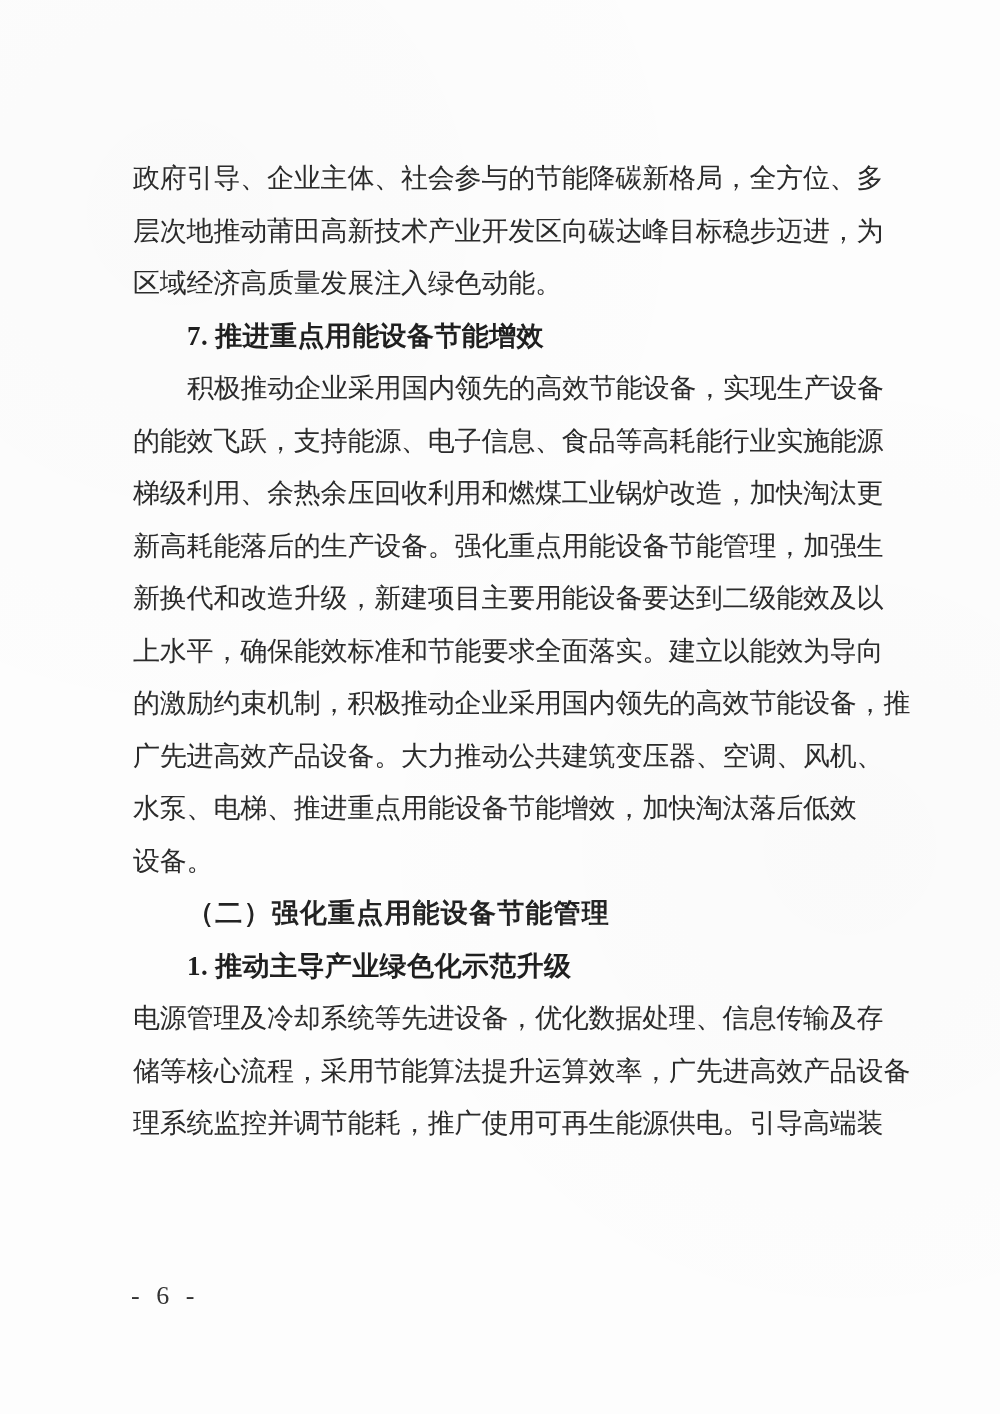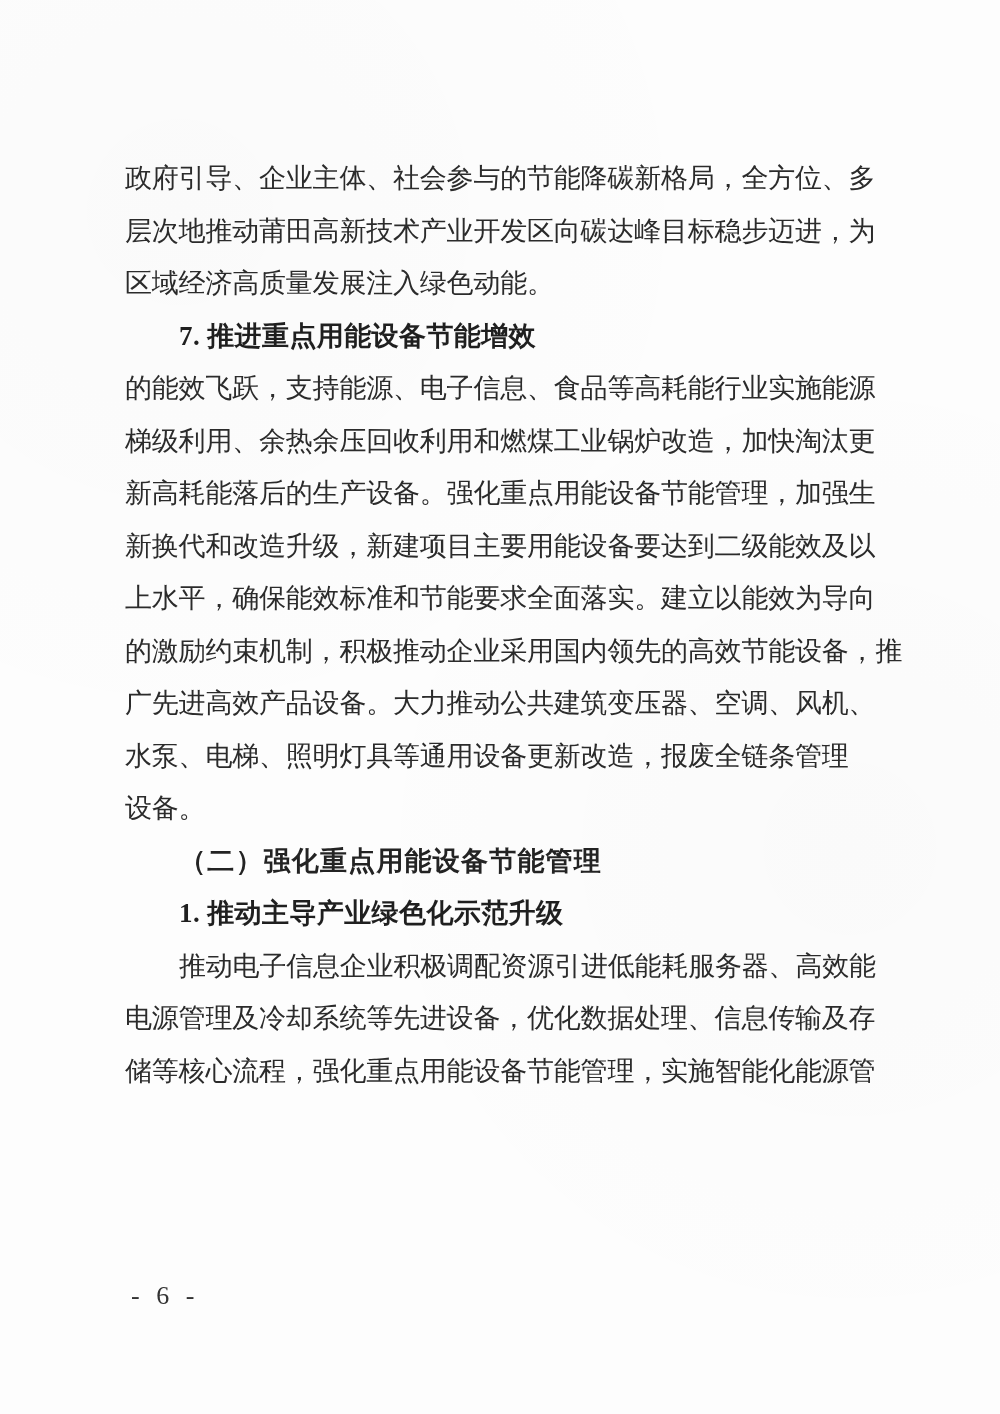--- a/index.html
+++ b/index.html
@@ -17,21 +17,21 @@
   .page {
     position: absolute;
     inset: 0;
     background:
       radial-gradient(circle at 18% 15%, rgba(0,0,0,0.012), transparent 40%),
       radial-gradient(circle at 85% 60%, rgba(0,0,0,0.012), transparent 45%),
       #fdfdfd;
   }
   .doc-content {
     position: absolute;
-    left: 125px;
+    left: 133px;
     top: 152px;
     width: 752px;
   }
   .line {
     height: 52.5px;
     line-height: 52.5px;
     font-size: 27px;
     color: #2b2b2b;
     white-space: nowrap;
     letter-spacing: -0.2px;
@@ -64,29 +64,30 @@
 </style>
 </head>
 <body>
 
 <div class="page">
   <div class="doc-content">
       <div class="line body">政府引导、企业主体、社会参与的节能降碳新格局，全方位、多</div>
       <div class="line body">层次地推动莆田高新技术产业开发区向碳达峰目标稳步迈进，为</div>
       <div class="line body">区域经济高质量发展注入绿色动能。</div>
       <div class="line heading indent-2">7. 推进重点用能设备节能增效</div>
+      <div class="line body indent-2">积极推动企业采用国内领先的高效节能设备，实现生产设备</div>
       <div class="line body">的能效飞跃，支持能源、电子信息、食品等高耗能行业实施能源</div>
       <div class="line body">梯级利用、余热余压回收利用和燃煤工业锅炉改造，加快淘汰更</div>
       <div class="line body">新高耗能落后的生产设备。强化重点用能设备节能管理，加强生</div>
       <div class="line body">新换代和改造升级，新建项目主要用能设备要达到二级能效及以</div>
       <div class="line body">上水平，确保能效标准和节能要求全面落实。建立以能效为导向</div>
       <div class="line body">的激励约束机制，积极推动企业采用国内领先的高效节能设备，推</div>
       <div class="line body">广先进高效产品设备。大力推动公共建筑变压器、空调、风机、</div>
-      <div class="line body">水泵、电梯、照明灯具等通用设备更新改造，报废全链条管理</div>
+      <div class="line body">水泵、电梯、推进重点用能设备节能增效，加快淘汰落后低效</div>
       <div class="line body">设备。</div>
       <div class="line subheading indent-2">（二）强化重点用能设备节能管理</div>
       <div class="line heading indent-2">1. 推动主导产业绿色化示范升级</div>
-      <div class="line body indent-2">推动电子信息企业积极调配资源引进低能耗服务器、高效能</div>
       <div class="line body">电源管理及冷却系统等先进设备，优化数据处理、信息传输及存</div>
-      <div class="line body">储等核心流程，强化重点用能设备节能管理，实施智能化能源管</div>
+      <div class="line body">储等核心流程，采用节能算法提升运算效率，广先进高效产品设备</div>
+      <div class="line body">理系统监控并调节能耗，推广使用可再生能源供电。引导高端装</div>
     </div>
   <div class="page-footer">- 6 -</div>
 </div>
 
 </body></html>

